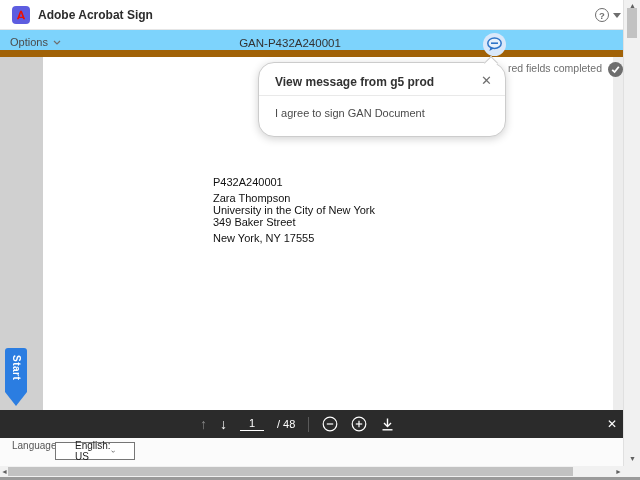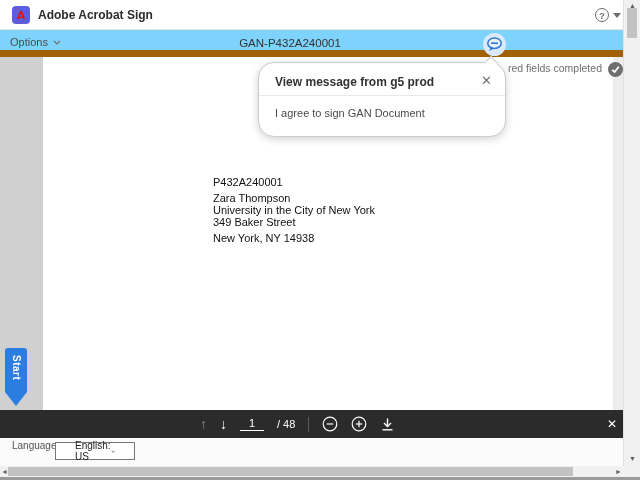--- a/index.html
+++ b/index.html
@@ -134,21 +134,21 @@
   <div class="doc-area">
     <div class="gutter-left"></div>
     <div class="page"></div>
   </div>
 
   <div class="doc-text">
     <div class="doc-line gap-after">P432A240001</div>
     <div class="doc-line">Zara Thompson</div>
     <div class="doc-line">University in the City of New York</div>
     <div class="doc-line gap-after">349 Baker Street</div>
-    <div class="doc-line">New York, NY 14938</div>
+    <div class="doc-line">New York, NY 17555</div>
   </div>
 
   <div class="status">
     <span class="status-text">red fields completed</span>
     <svg width="15" height="15" viewBox="0 0 15 15">
       <circle cx="7.5" cy="7.5" r="7.5" fill="#6e6e6e"></circle>
       <polyline points="4.2,7.8 6.6,10 10.8,4.8" fill="none" stroke="#fff" stroke-width="1.8"></polyline>
     </svg>
   </div>
 

